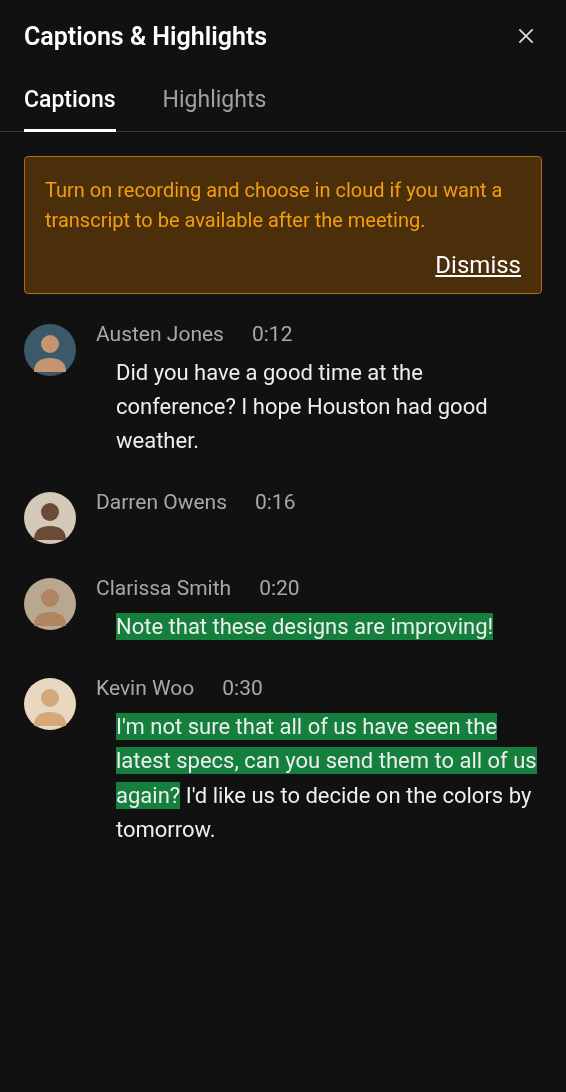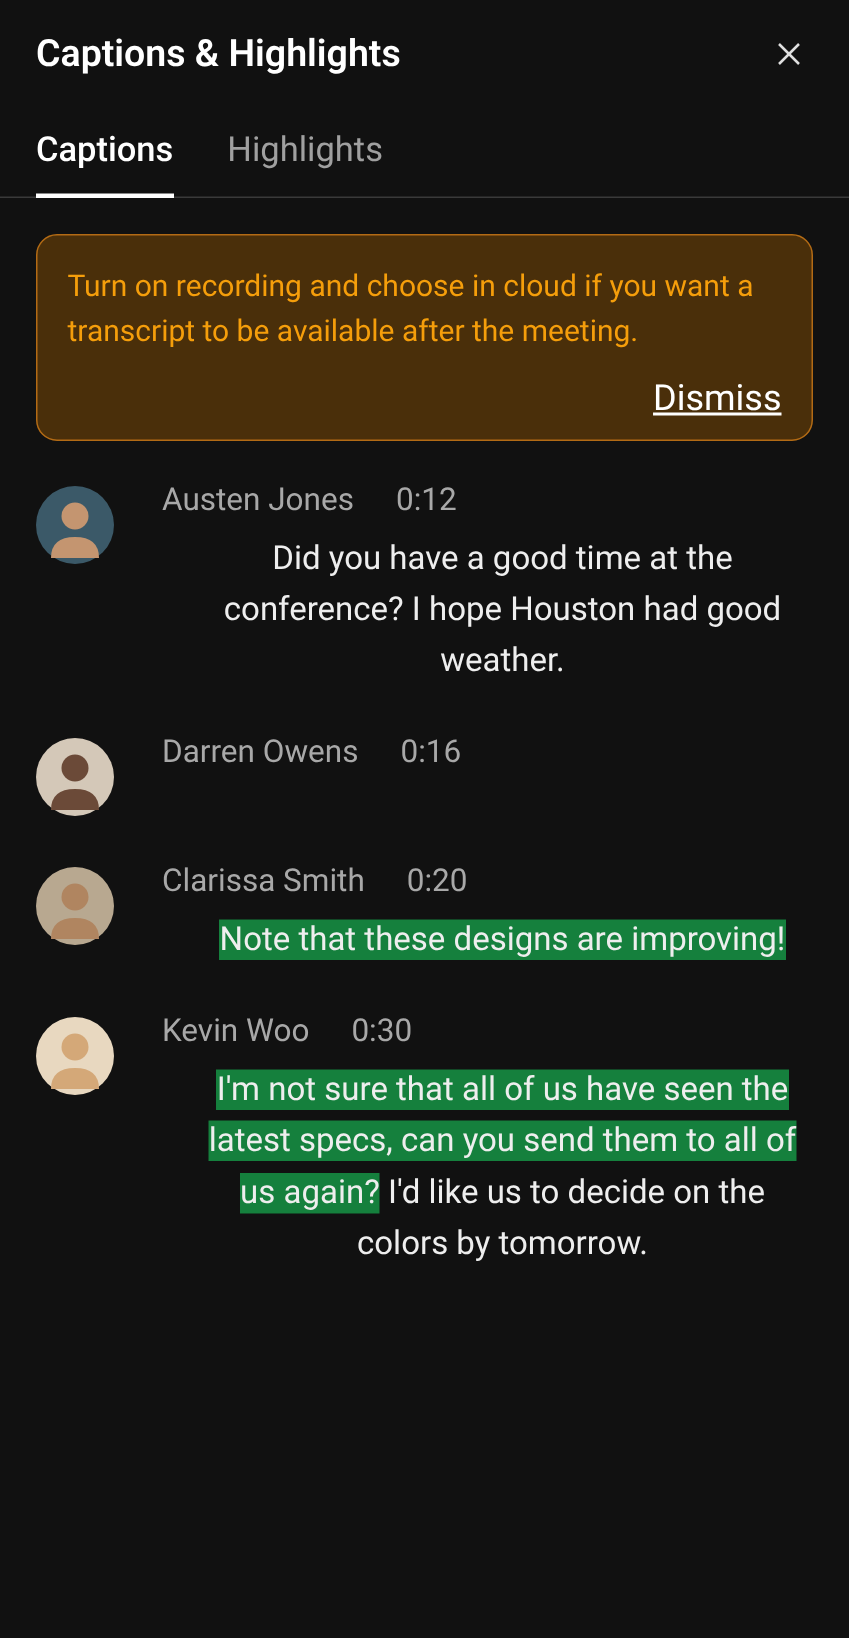--- a/index.html
+++ b/index.html
@@ -40,21 +40,21 @@
       justify-content: center;
       cursor: pointer;
       color: #e0e0e0;
     }
     .close-btn svg {
       width: 20px;
       height: 20px;
     }
     .tabs {
       display: flex;
-      gap: 36px;
+      gap: 47px;
       padding: 24px 24px 0 24px;
       border-bottom: 1px solid #3a3a3a;
     }
     .tab {
       font-size: 23px;
       padding-bottom: 16px;
       cursor: pointer;
       color: #a0a0a0;
       border-bottom: 3px solid transparent;
       margin-bottom: -1px;
@@ -65,21 +65,21 @@
       font-weight: 500;
     }
     .content {
       flex: 1;
       padding: 24px;
       overflow-y: auto;
     }
     .notice {
       background: #4a2f0a;
       border: 1px solid #b36b15;
-      border-radius: 14px;
+      border-radius: 4px;
       padding: 18px 20px 14px 20px;
       margin-bottom: 28px;
     }
     .notice-text {
       color: #f59e0b;
       font-size: 20px;
       line-height: 1.5;
       margin-bottom: 16px;
     }
     .notice-actions {
@@ -87,23 +87,22 @@
       justify-content: flex-end;
     }
     .dismiss {
       color: #ffffff;
       text-decoration: underline;
       font-size: 24px;
       cursor: pointer;
     }
     .entry {
       display: flex;
-      gap: 32px;
+      gap: 20px;
       margin-bottom: 32px;
-      text-align: center;
     }
     .avatar {
       width: 52px;
       height: 52px;
       border-radius: 50%;
       flex-shrink: 0;
       display: flex;
       align-items: center;
       justify-content: center;
       margin-top: 2px;

